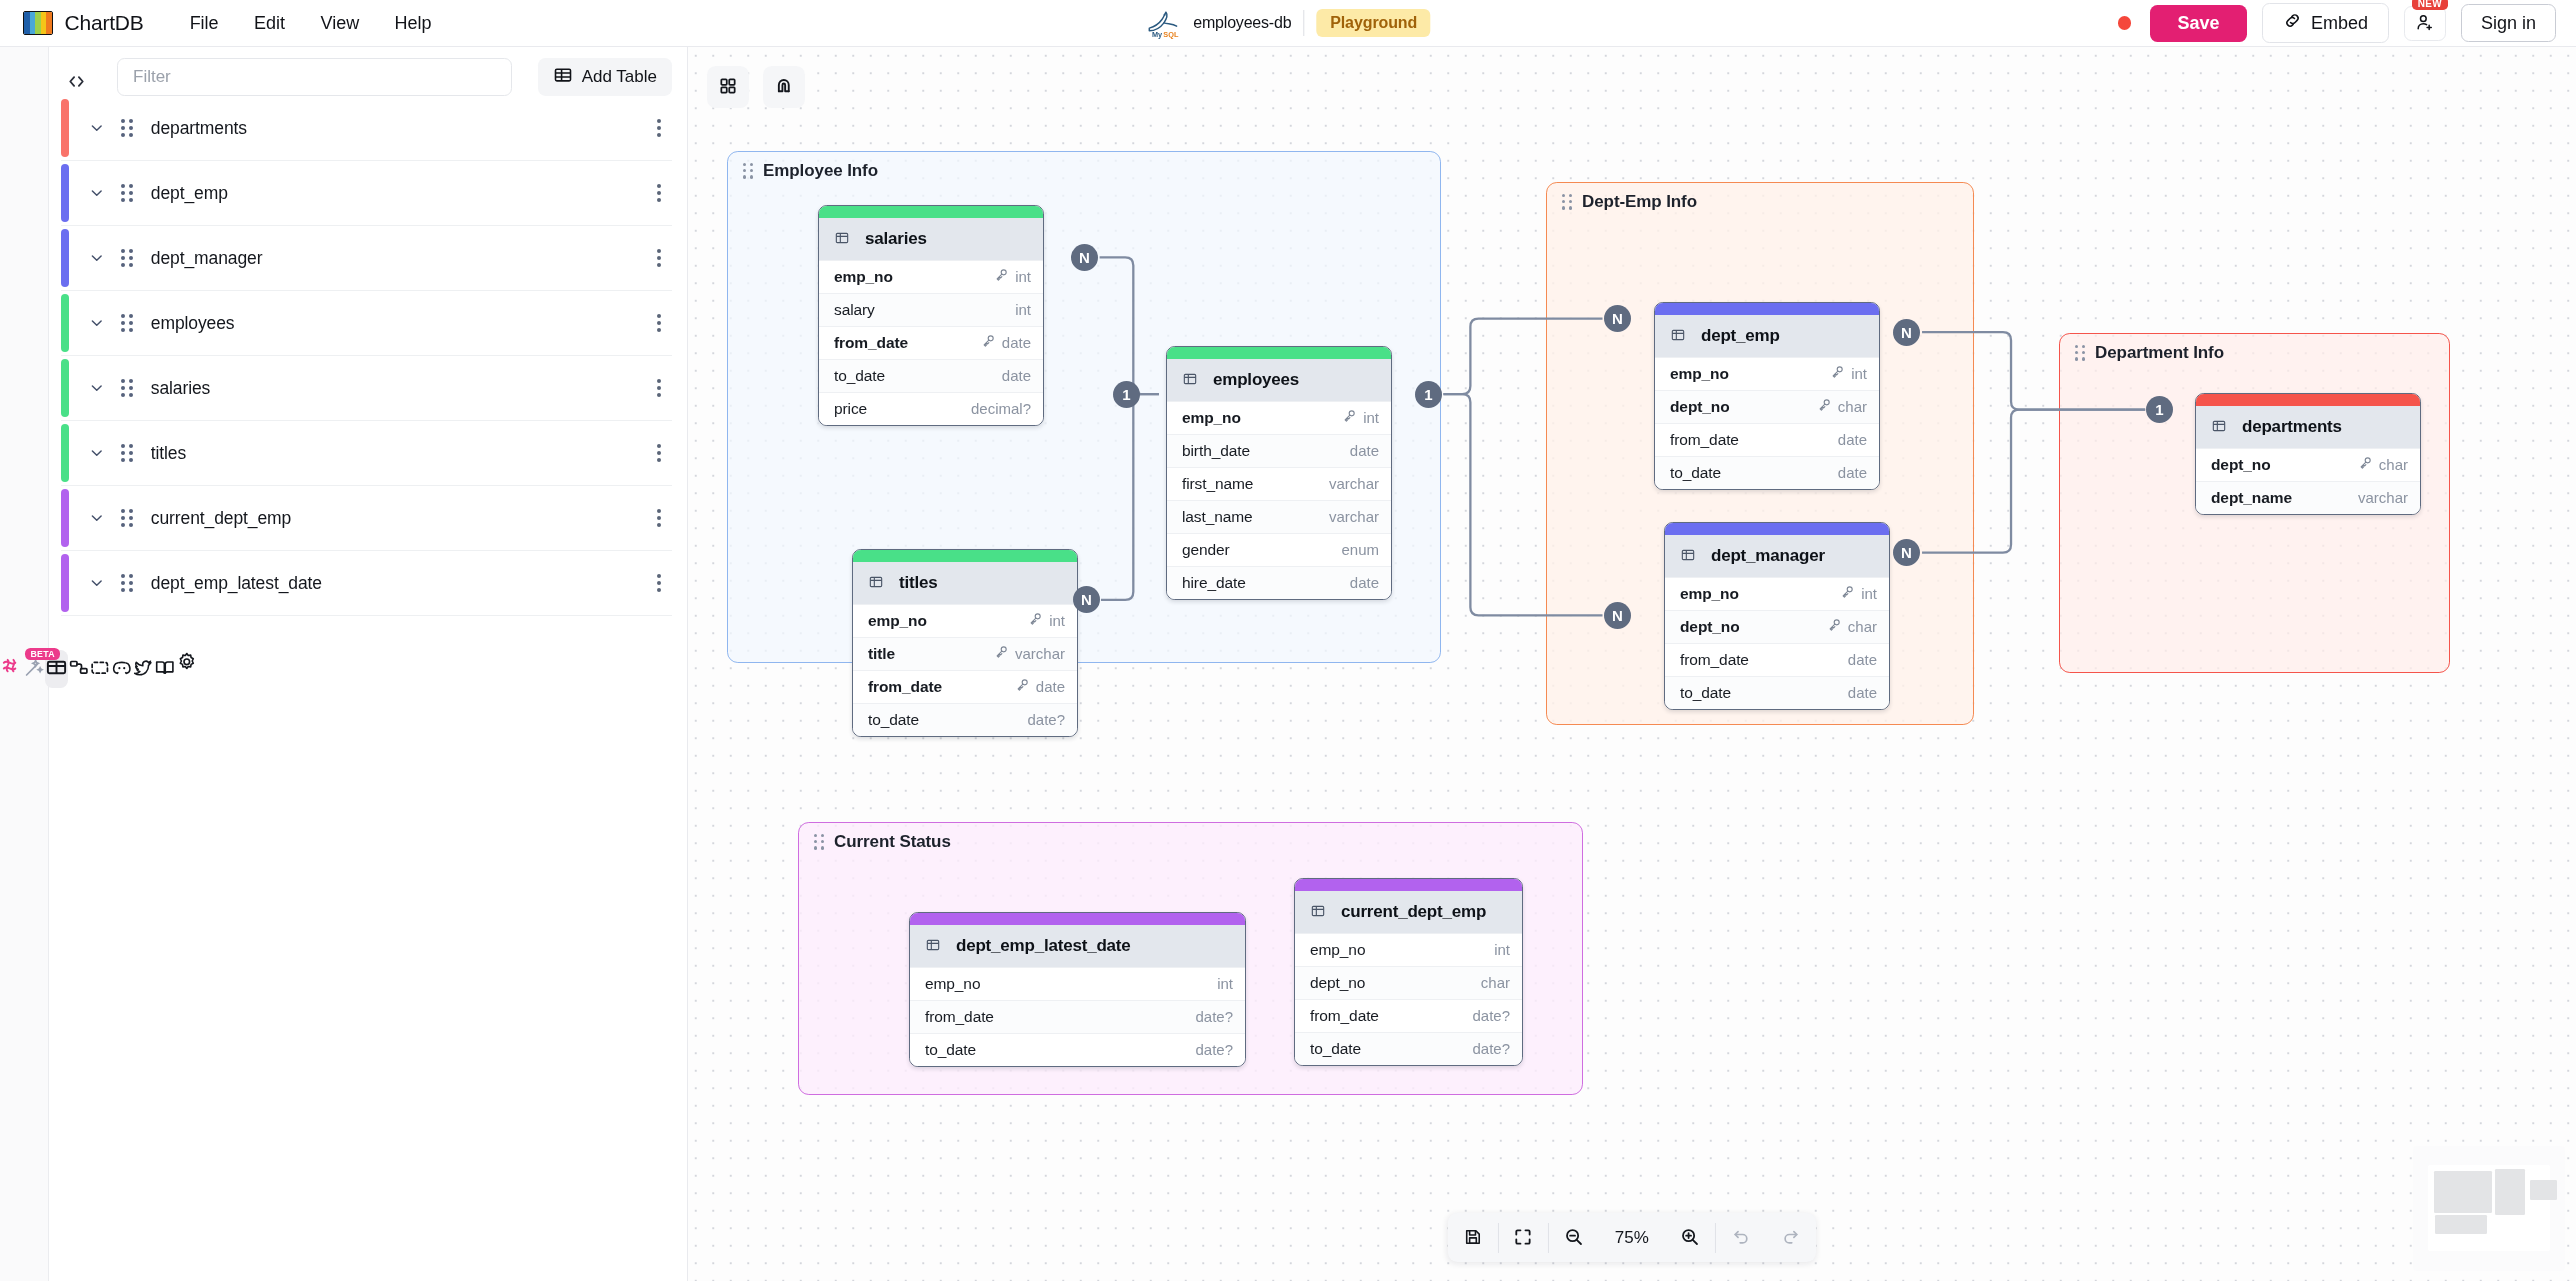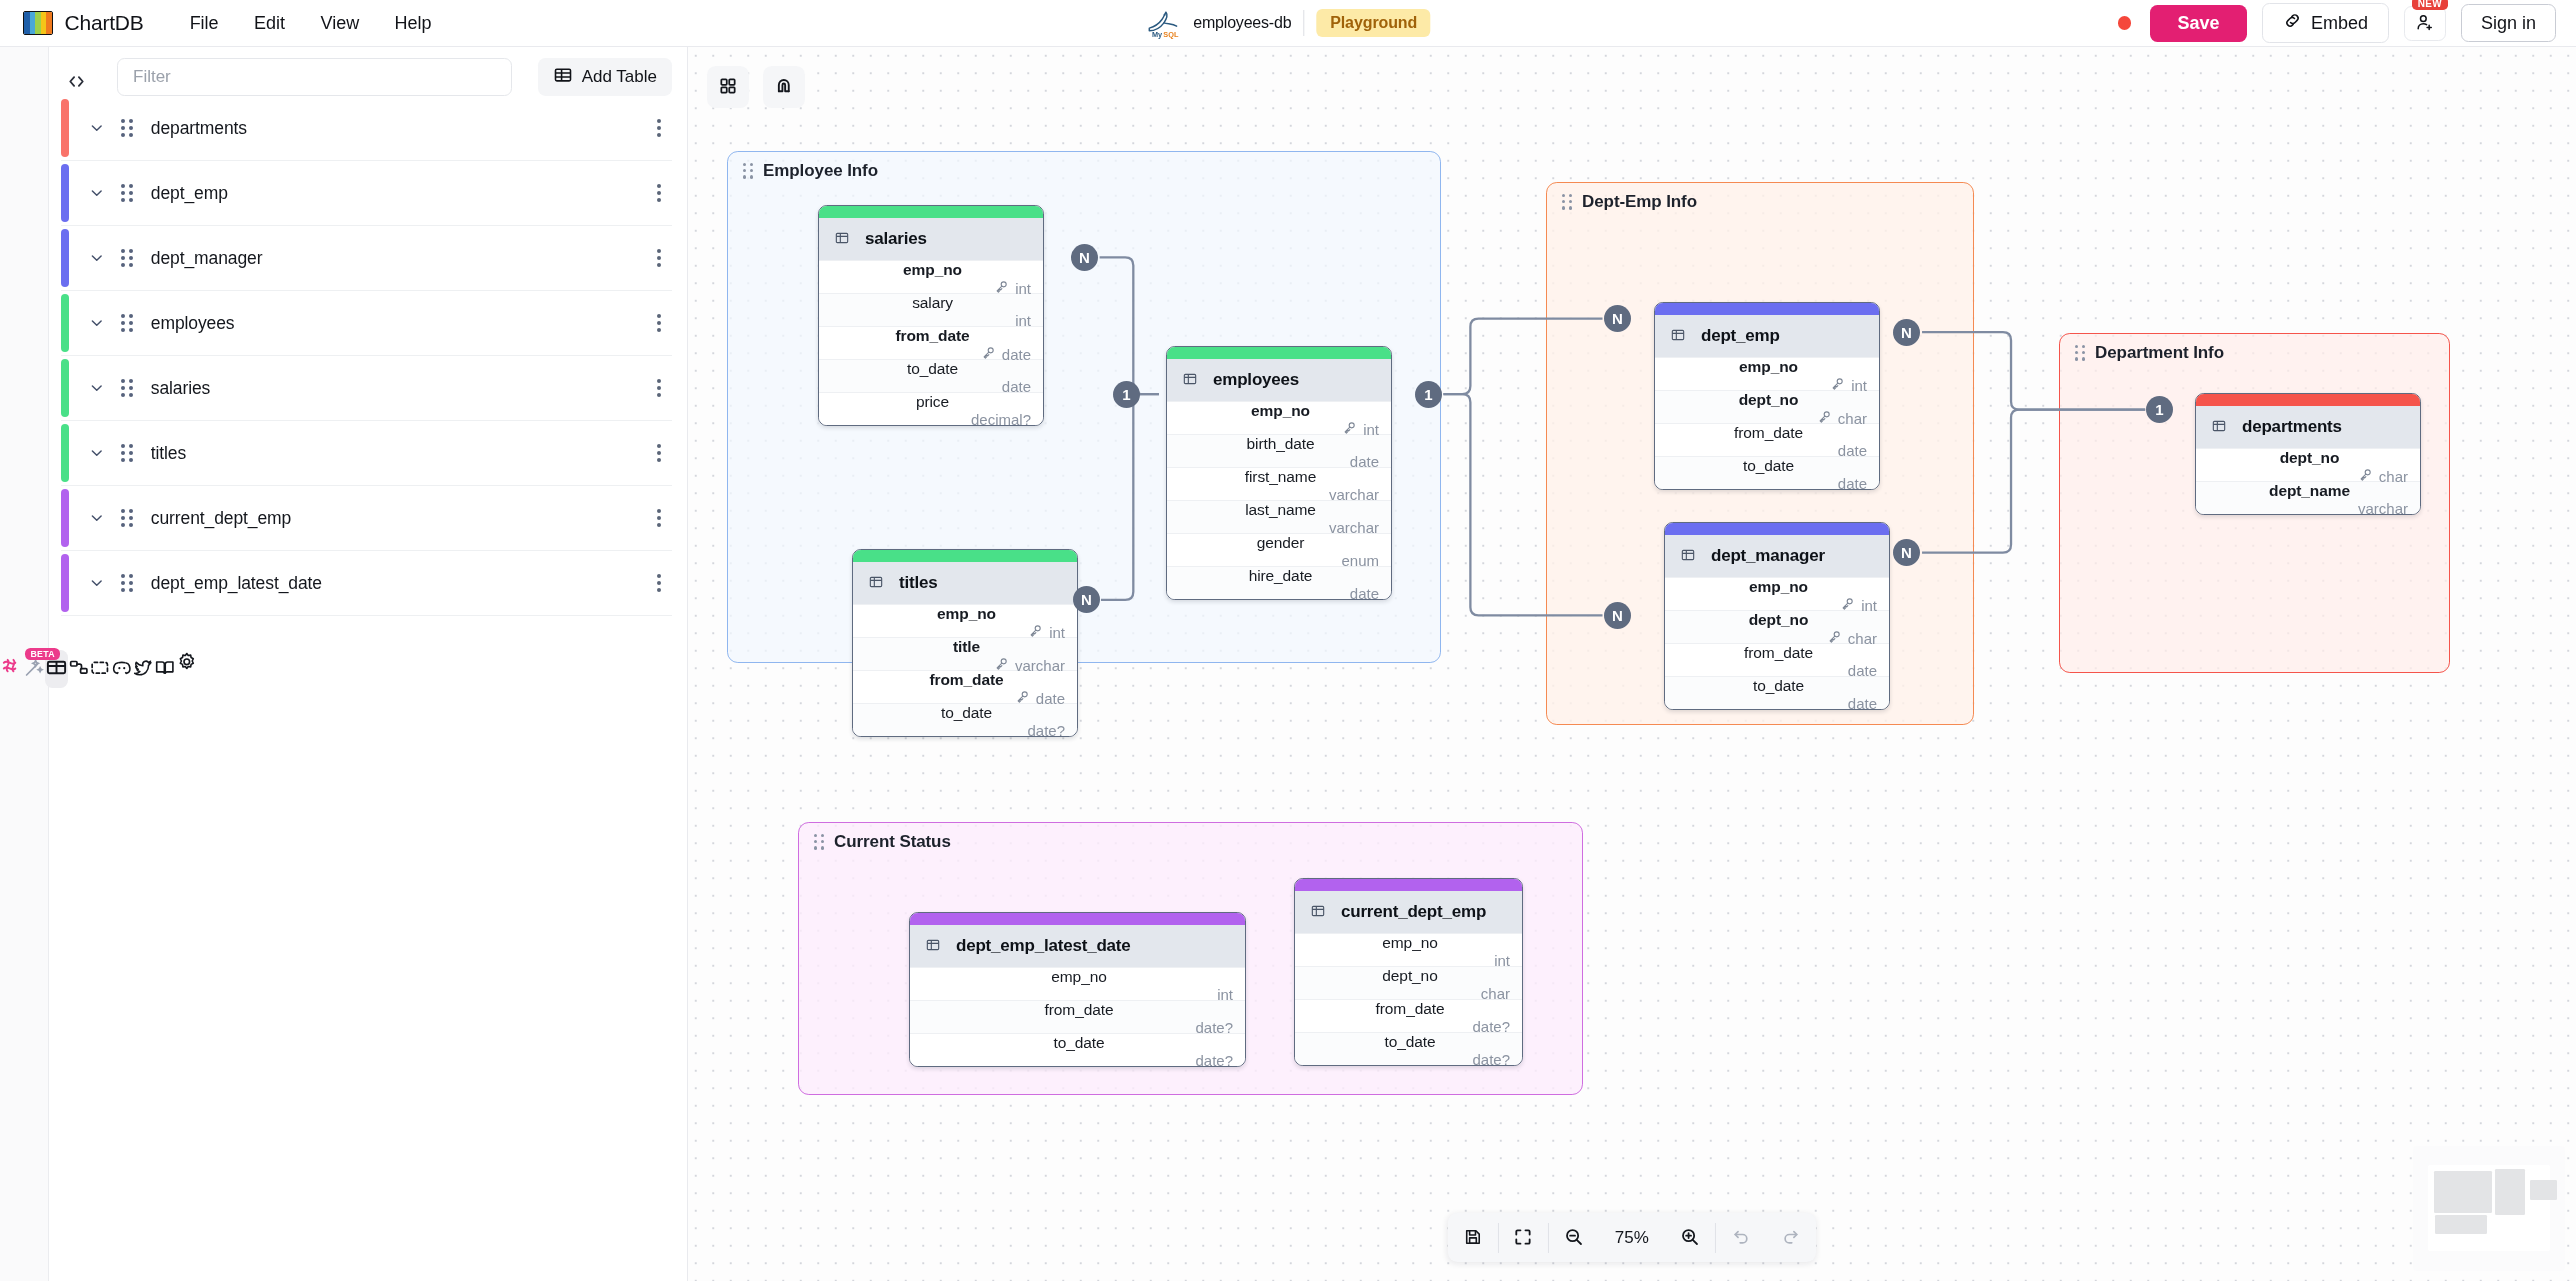--- a/index.html
+++ b/index.html
@@ -152,21 +152,21 @@
     border: 1.3px solid #5f6b80; box-shadow: 0 2px 4.7px rgba(20,25,40,.14);
     overflow: hidden; z-index: 6;
   }
   .tbl-accent { height: 11.5px; width: 100%; }
   .tbl-head {
     height: 42px; background: #e3e7ed; display: flex; align-items: center; padding-left: 15px; gap: 15px;
   }
   .tbl-title { font-size: 17px; font-weight: 700; color: #0e1218; letter-spacing: -0.2px; }
   .fld {
     height: 33px; display: flex; align-items: center; padding: 0 12px 0 15px;
-    border-top: 0.7px solid #eef0f3; background: #fff; font-size: 15.5px; flex-direction: column;
+    border-top: 0.7px solid #eef0f3; background: #fff; font-size: 15.5px;
   }
   .fld:nth-child(even) { background: #fbfcfd; }
   .fld-name { color: #171b22; letter-spacing: -0.1px; }
   .fld-name.pk { font-weight: 700; }
   .fld-right { margin-left: auto; display: flex; align-items: center; gap: 6px; }
   .fld-type { color: #8b93a1; font-size: 15px; }
 
   
   .marker {
     position: absolute; width: 27px; height: 27px; border-radius: 50%;

